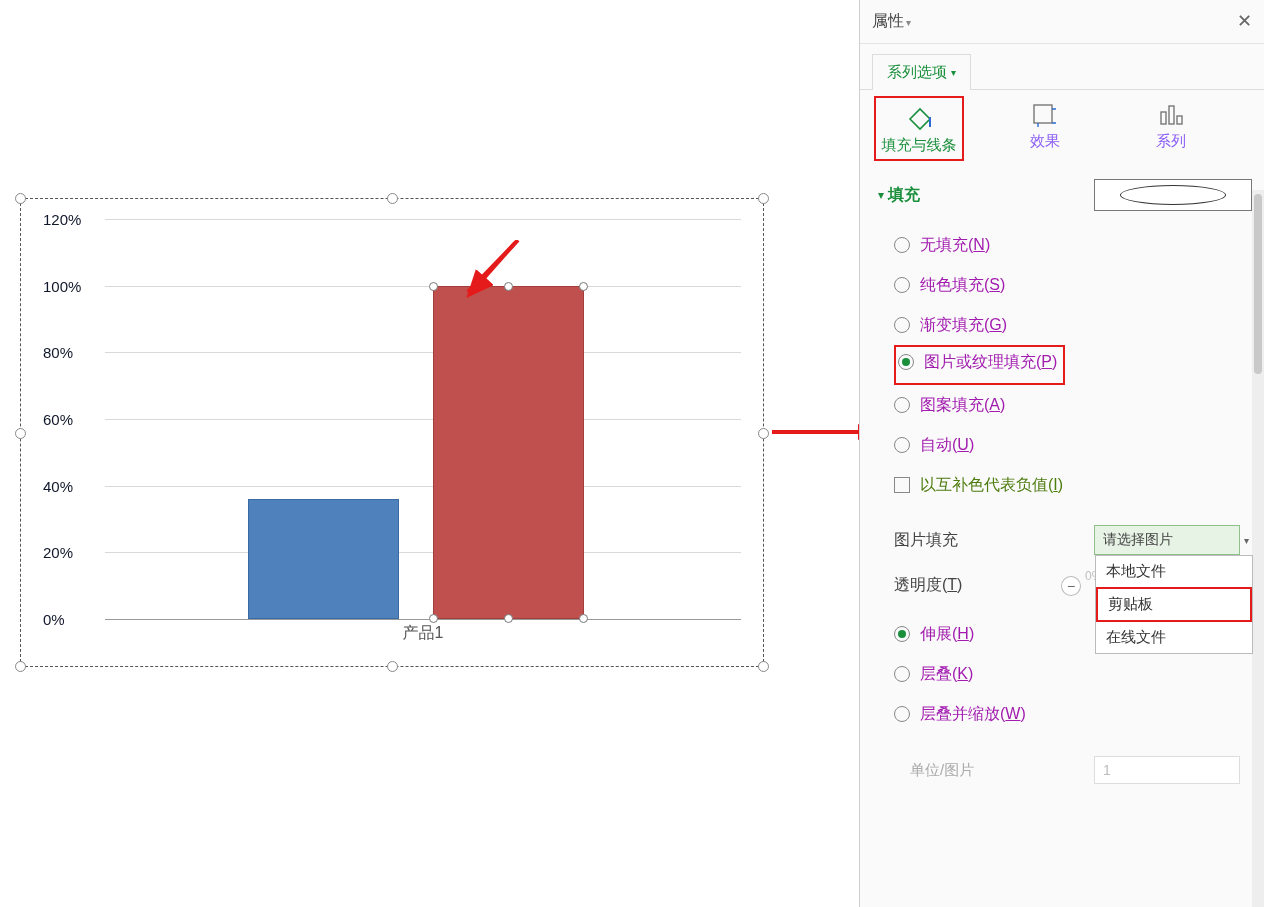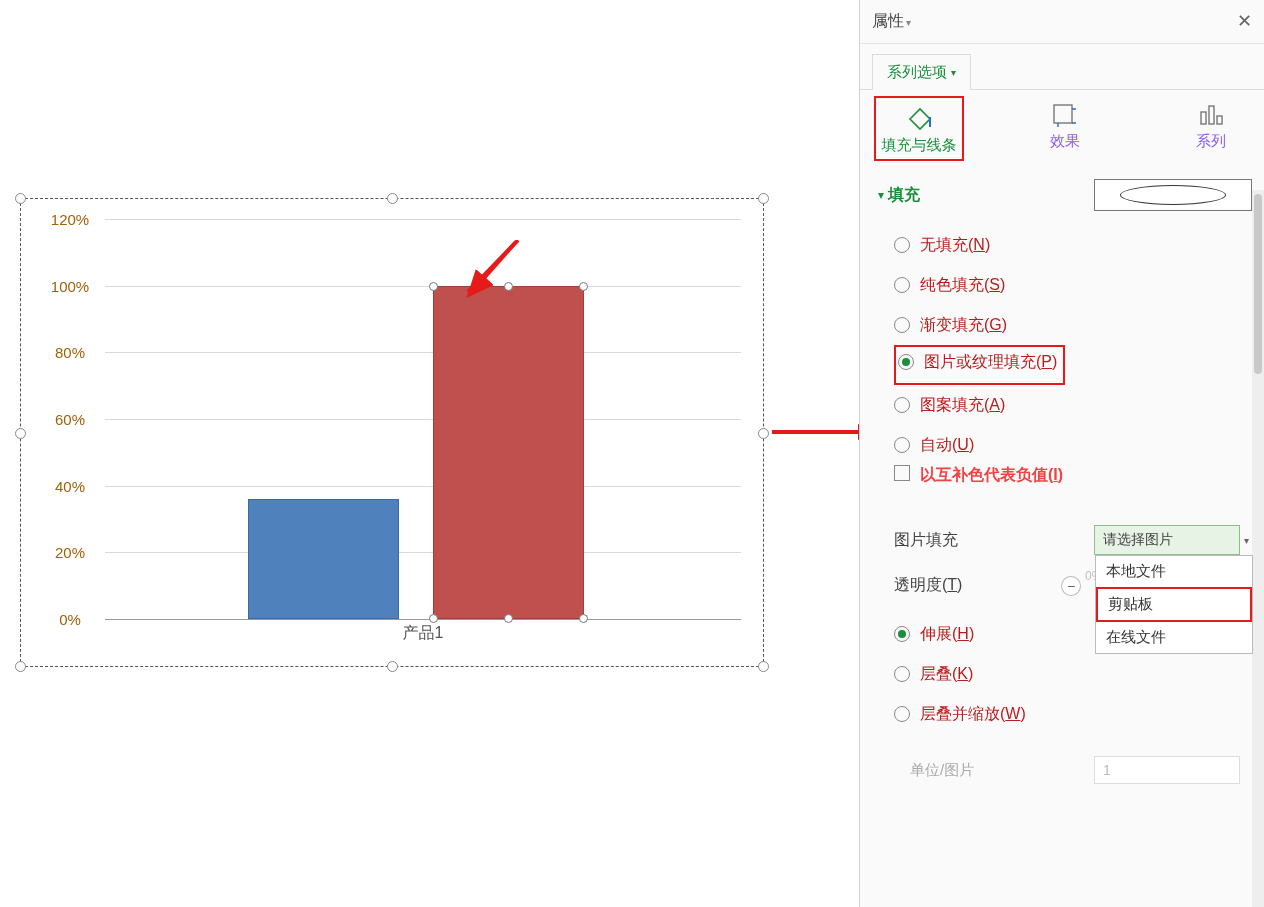--- a/index.html
+++ b/index.html
@@ -18,21 +18,21 @@
     background: #fff;
   }
   .sel-handle { position:absolute; width:11px; height:11px; background:#fff; border:1px solid #888; border-radius:50%; }
   .chart-outer .sel-tl{left:-6px;top:-6px} .chart-outer .sel-tm{left:calc(50% - 5px);top:-6px} .chart-outer .sel-tr{right:-6px;top:-6px}
   .chart-outer .sel-ml{left:-6px;top:calc(50% - 5px)} .chart-outer .sel-mr{right:-6px;top:calc(50% - 5px)}
   .chart-outer .sel-bl{left:-6px;bottom:-6px} .chart-outer .sel-bm{left:calc(50% - 5px);bottom:-6px} .chart-outer .sel-br{right:-6px;bottom:-6px}
   .plot {
     position:absolute; left:22px; top:20px; width:698px; height:428px;
   }
   .yaxis { position:absolute; left:0; top:0; width:58px; height:400px; }
-  .ytick { position:absolute; right:4px; width:54px; text-align:center; font-size:15px; color:#a16207; transform:translateY(-50%); }
+  .ytick { position:absolute; right:4px; width:54px; text-align:left; font-size:15px; color:#0f172a; transform:translateY(-50%); }
   .grid { position:absolute; left:62px; right:0; top:0; height:400px; }
   .gline { position:absolute; left:0; right:0; border-top:1px solid #d9d9d9; }
   .gline.baseline { border-top:1px solid #999; }
   .bars-area{ position:absolute; left:62px; right:0; top:0; height:400px; }
   .bar { position:absolute; bottom:0; }
   .bar.blue { background:#4f81bd; border:1px solid #3b6ba5; }
   .bar.red  { background:#c0504d; border:1px solid #a23e3b; }
   .bar-sel { position:absolute; width:9px; height:9px; background:#fff; border:1px solid #777; border-radius:50%; }
   .xticklabel { position:absolute; left:62px; right:0; top:404px; text-align:center; font-size:16px; color:#555; }
   
@@ -46,41 +46,41 @@
   }
   .panel-head { display:flex; align-items:center; height:44px; padding:0 12px; border-bottom:1px solid #e4e4e4; }
   .panel-title { font-size:16px; color:#444; }
   .panel-title .caret { font-size:10px; color:#888; margin-left:2px; }
   .head-icons { margin-left:auto; display:flex; gap:14px; color:#666; }
   .series-tab { display:inline-flex; align-items:center; margin:10px 0 0 12px;
      padding:8px 14px; border:1px solid #dcdcdc; border-bottom:none;
      background:#fafafa; font-size:15px; color:#1a8f3b; }
   .series-tab .caret{ font-size:10px; color:#1a8f3b; margin-left:4px;}
   .tab-sep { border-top:1px solid #dcdcdc; margin-top:-1px; }
-  .tool-row { display:flex; gap:60px; padding:8px 0 12px 16px; }
+  .tool-row { display:flex; gap:40px; padding:8px 0 12px 16px; }
   .tool-btn { text-align:center; font-size:15px; color:#8b5cf6; width:86px; }
   .tool-btn .ticon{ height:34px; display:flex; align-items:center; justify-content:center; }
   .tool-btn.active { color:#1a8f3b; }
   .hl-box{ box-shadow:0 0 0 2px #e51b1b; }
   .tool-btn.active.hl-box{ padding:4px 0;}
   .panel-body { position:relative; padding:0 12px 0 18px; height:calc(100% - 190px); overflow:hidden; }
   .scrollbar{ position:absolute; right:0; top:190px; bottom:0; width:12px; background:#eee;}
   .scrollthumb{ position:absolute; left:2px; right:2px; top:4px; height:180px; background:#c9c9c9; border-radius:4px;}
   .section-hd { display:flex; align-items:center; margin-top:8px; }
   .tri { color:#1a8f3b; font-size:12px; margin-right:4px;}
   .section-hd .lbl{ color:#1a8f3b; font-weight:600; font-size:16px;}
   .shape-prev { margin-left:auto; width:158px; height:32px; border:1px solid #777; background:#fff; display:flex; align-items:center; justify-content:center; position:relative;}
   .shape-prev .ell{ width:106px; height:20px; border:1px solid #333; border-radius:50%;}
   .shape-prev .caret{position:absolute; right:-12px; top:8px; font-size:10px; color:#666;}
   .radio-list{ margin:14px 0 0 16px; }
-  .radio-item{ display:flex; align-items:center; height:40px; font-size:16px; color:#b91c1c; }
+  .radio-item{ display:flex; align-items:center; height:40px; font-size:16px; color:#a21caf; }
   .radio-item .r{ width:16px; height:16px; border:1px solid #888; border-radius:50%; margin-right:10px; display:flex; align-items:center; justify-content:center;}
   .radio-item.sel .r::after{ content:""; width:8px; height:8px; background:#1a8f3b; border-radius:50%; display:block;}
   .radio-item.hl{ border:2px solid #e51b1b; padding:2px 6px 8px 2px; width:fit-content;}
-  .chk-item{ display:flex; align-items:flex-start; height:40px; font-size:16px; color:#ef4444; margin-left:16px;font-weight:bold;}
+  .chk-item{ display:flex; align-items:center; height:40px; font-size:16px; color:#4d7c0f; margin-left:16px;}
   .chk-item .c{ width:16px;height:16px;border:1px solid #888;margin-right:10px;}
   .row { display:flex; align-items:center; margin:20px 0 0 16px; font-size:16px; color:#444;}
   .row .lab{ width:200px;}
   .pic-select{ position:relative; width:146px; height:30px; border:1px solid #8fbf8a; background:#e7f3e5; display:flex; align-items:center; padding:0 8px; font-size:14px; color:#444;}
   .pic-select .caret{ position:absolute; right:-10px; top:9px; font-size:10px; color:#666;}
   .dropdown{ position:absolute; left:0; top:29px; width:158px; border:1px solid #bbb; background:#fff; z-index:5;}
   .dropdown .opt{ padding:6px 10px; font-size:15px; color:#333;}
   .dropdown .opt.hl{ border:2px solid #e51b1b;}
   .tex-row{ display:flex; align-items:center; margin:14px 0 0 16px; font-size:16px; color:#444;}
   .tex-row .lab{ width:200px;}

